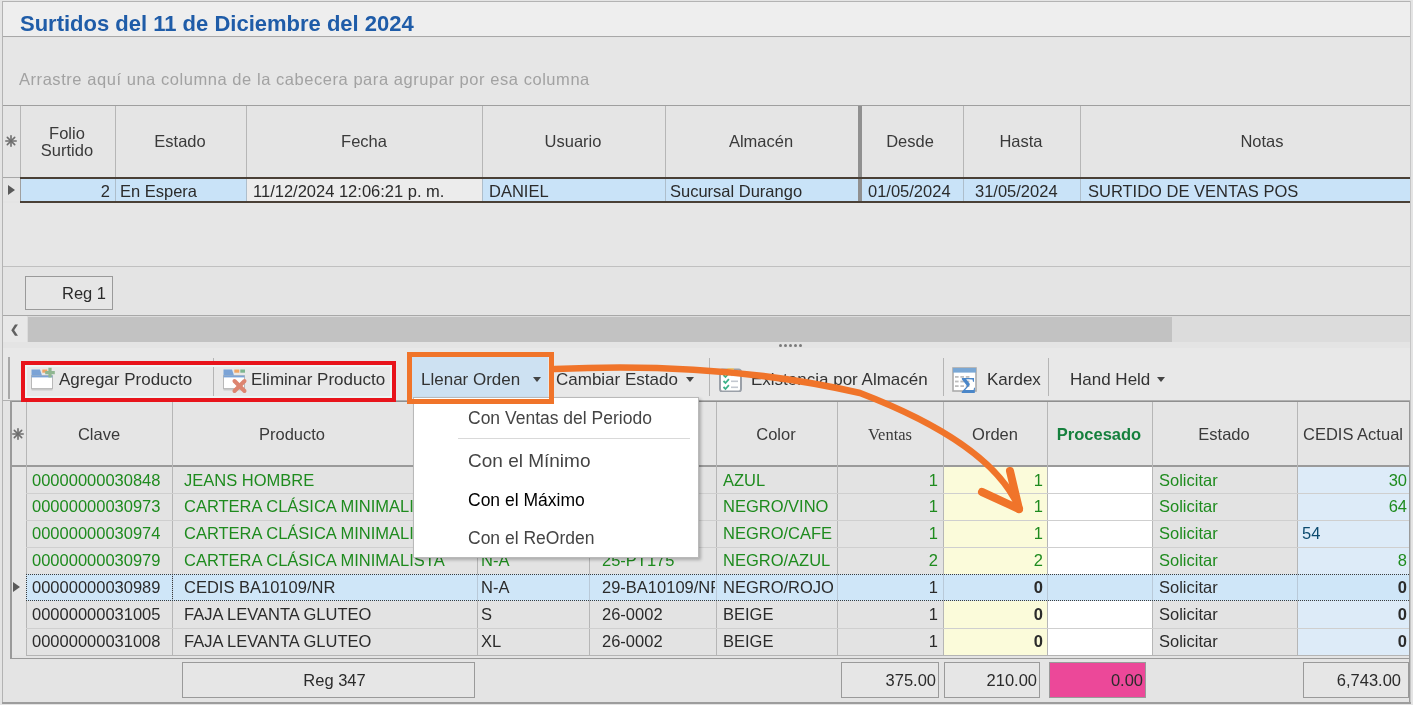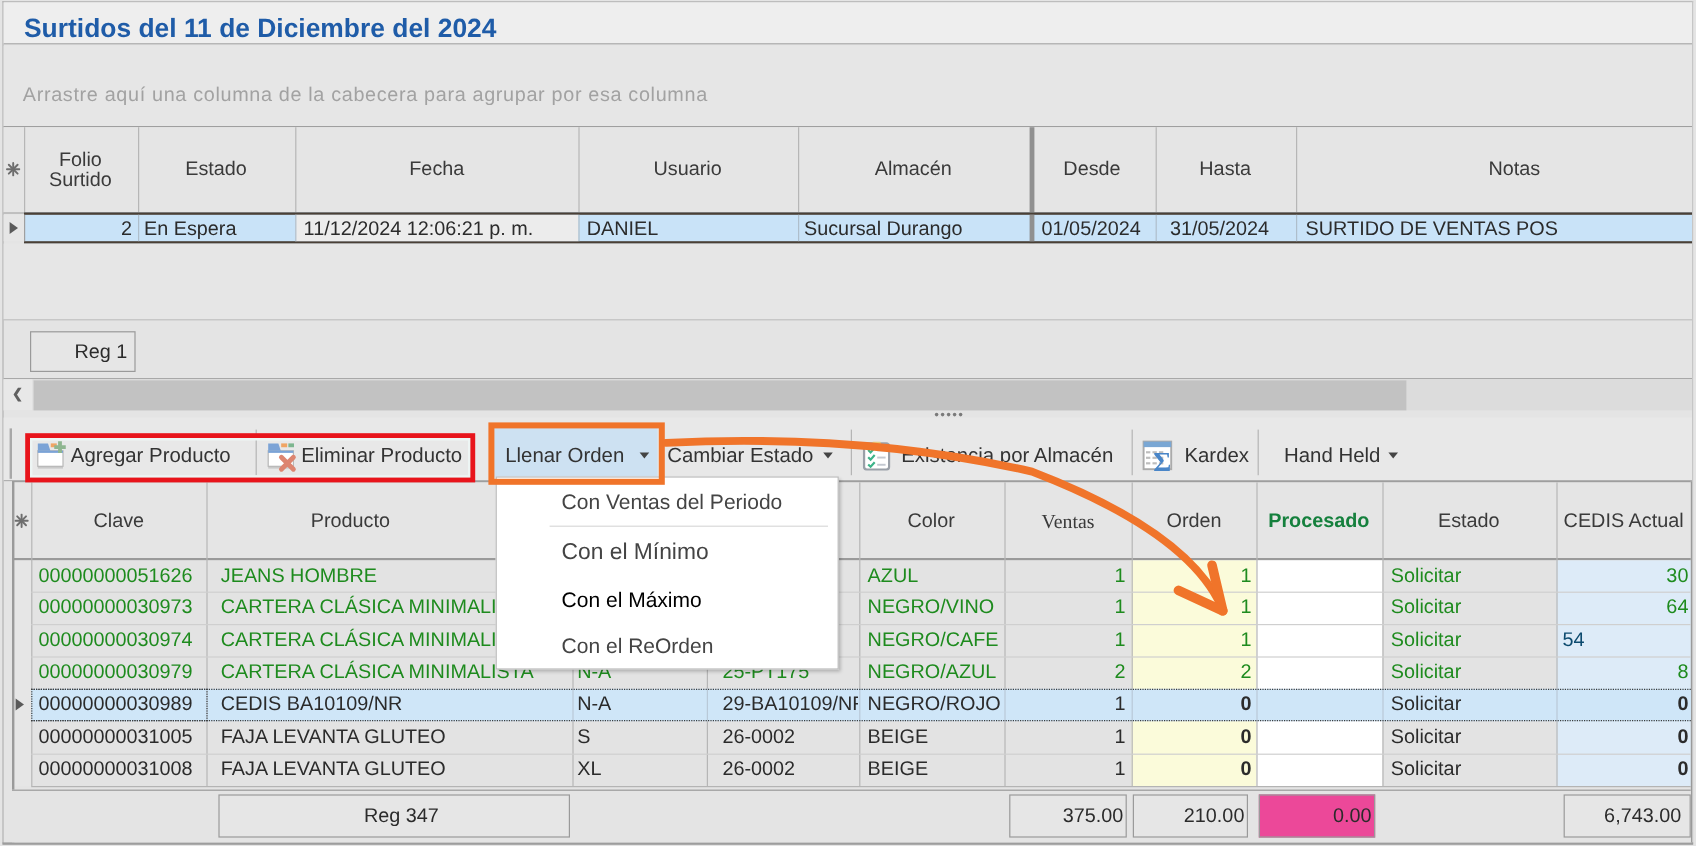--- a/index.html
+++ b/index.html
@@ -189,21 +189,21 @@
 <div style="position:absolute;left:589px;top:574px;width:1px;height:27px;background:#b9c9d8;"></div>
 <div style="position:absolute;left:716px;top:574px;width:1px;height:27px;background:#b9c9d8;"></div>
 <div style="position:absolute;left:837px;top:574px;width:1px;height:27px;background:#b9c9d8;"></div>
 <div style="position:absolute;left:943px;top:574px;width:1px;height:27px;background:#b9c9d8;"></div>
 <div style="position:absolute;left:1047px;top:574px;width:1px;height:27px;background:#b9c9d8;"></div>
 <div style="position:absolute;left:1152px;top:574px;width:1px;height:27px;background:#b9c9d8;"></div>
 <div style="position:absolute;left:1297px;top:574px;width:1px;height:27px;background:#b9c9d8;"></div>
 <div style="position:absolute;left:26px;top:574px;width:1383px;height:27px;border-top:1px dotted #3c3c3c;border-bottom:1px dotted #3c3c3c;"></div>
 <div style="position:absolute;left:26px;top:574px;width:147px;height:27px;border:1px dotted #3c3c3c;"></div>
 <div style="position:absolute;left:13px;top:582px;width:0px;height:0px;width:0;height:0;border-left:7px solid #5a5a5a;border-top:5px solid transparent;border-bottom:5px solid transparent;"></div>
-<div style="position:absolute;left:32px;top:467px;width:900px;height:26px;line-height:26px;white-space:nowrap;color:#1e8b1e;">00000000051626</div>
+<div style="position:absolute;left:32px;top:467px;width:900px;height:26px;line-height:26px;white-space:nowrap;color:#1e8b1e;">00000000030848</div>
 <div style="position:absolute;left:173px;top:467px;width:303px;height:26px;line-height:26px;white-space:nowrap;overflow:hidden;color:#1e8b1e;padding-left:11px;">JEANS HOMBRE</div>
 <div style="position:absolute;left:723px;top:467px;width:900px;height:26px;line-height:26px;white-space:nowrap;color:#1e8b1e;">AZUL</div>
 <div style="position:absolute;left:844px;top:467px;width:94px;height:26px;line-height:26px;text-align:right;color:#1e8b1e;">1</div>
 <div style="position:absolute;left:949px;top:467px;width:94px;height:26px;line-height:26px;text-align:right;color:#1e8b1e;">1</div>
 <div style="position:absolute;left:1159px;top:467px;width:900px;height:26px;line-height:26px;white-space:nowrap;color:#1e8b1e;">Solicitar</div>
 <div style="position:absolute;left:1302px;top:467px;width:105px;height:26px;line-height:26px;text-align:right;color:#1e8b1e;">30</div>
 <div style="position:absolute;left:32px;top:493px;width:900px;height:27px;line-height:27px;white-space:nowrap;color:#1e8b1e;">00000000030973</div>
 <div style="position:absolute;left:173px;top:493px;width:303px;height:27px;line-height:27px;white-space:nowrap;overflow:hidden;color:#1e8b1e;padding-left:11px;">CARTERA CLÁSICA MINIMALISTA</div>
 <div style="position:absolute;left:723px;top:493px;width:900px;height:27px;line-height:27px;white-space:nowrap;color:#1e8b1e;">NEGRO/VINO</div>
 <div style="position:absolute;left:844px;top:493px;width:94px;height:27px;line-height:27px;text-align:right;color:#1e8b1e;">1</div>

